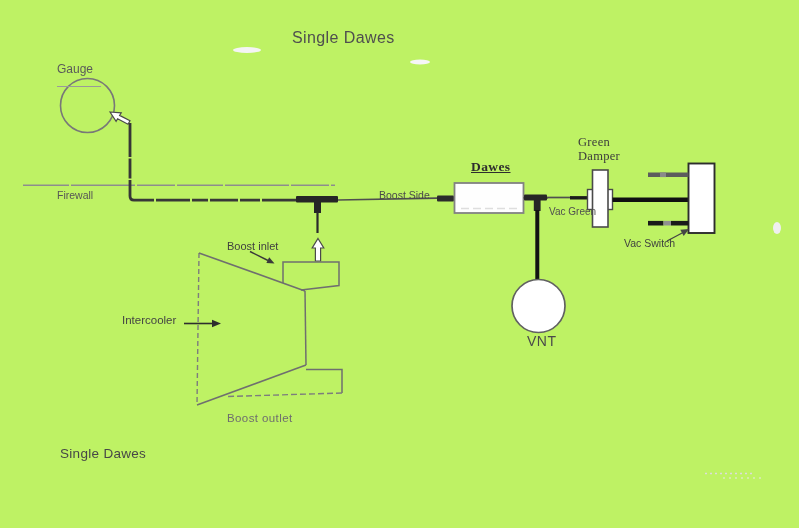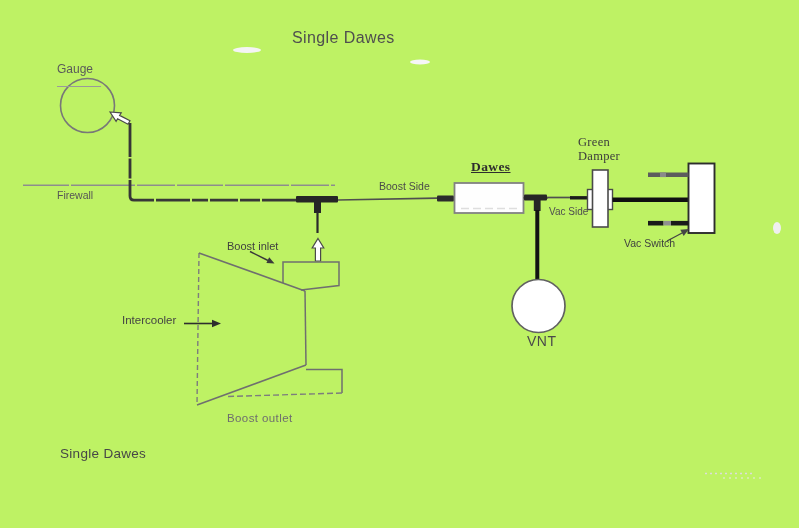--- a/index.html
+++ b/index.html
@@ -14,21 +14,21 @@
   .label{
     position:absolute;
     white-space:nowrap;
     color:#4d4d4d;
     font-family:"Liberation Sans",sans-serif;
   }
   .title{font-size:16px;color:#4f4f4f;letter-spacing:.4px;}
   .footer{font-size:13.5px;color:#474747;letter-spacing:.3px;}
   .gauge-label{font-size:12px;color:#5a5a5a;border-bottom:1.2px solid #9a9a9a;padding-right:8px;padding-bottom:10px;}
   .firewall-label{font-size:10.5px;color:#565656;}
-  .boost-side-label{font-size:10.5px;color:#4a4a4a;}
+  .boost-side-label{font-size:10.5px;color:#4a4a4a;margin-top:9px;}
   .serif{font-family:"Liberation Serif",serif;}
   .dawes-label{font-size:13.5px;font-weight:bold;color:#2e2e2e;text-decoration:underline;letter-spacing:.4px;}
   .damper-label{font-size:12.5px;color:#3c3c3c;line-height:13.5px;letter-spacing:.3px;}
   .vac-side-label{font-size:10px;color:#4f4f4f;}
   .vac-switch-label{font-size:10.5px;color:#3f3f3f;}
   .inlet-label{font-size:11px;color:#3f3f3f;}
   .intercooler-label{font-size:11.5px;color:#444444;}
   .outlet-label{font-size:11.5px;color:#6e6e6e;letter-spacing:.4px;margin-top:19px;}
   .vnt-label{font-size:14px;color:#4a4a4a;letter-spacing:.5px;}
 </style>
@@ -110,21 +110,21 @@
 
   <div class="label boost-side-label" style="left:379px;top:180px;">Boost Side</div>
 
   <div class="label serif dawes-label" style="left:471px;top:159px;">Dawes</div>
 
   <div class="label serif damper-label" style="left:578px;top:136px;">
     <div>Green</div>
     <div>Damper</div>
   </div>
 
-  <div class="label vac-side-label" style="left:549px;top:206px;">Vac Side</div>
+  <div class="label vac-side-label" style="left:549px;top:206px;">Vac Green</div>
 
   <div class="label vac-switch-label" style="left:624px;top:237px;">Vac Switch</div>
 
   <div class="label inlet-label" style="left:227px;top:240px;">Boost inlet</div>
 
   <div class="label intercooler-label" style="left:122px;top:314px;">Intercooler</div>
 
   <div class="label outlet-label" style="left:227px;top:393px;">Boost outlet</div>
 
   <div class="label vnt-label" style="left:527px;top:333px;">VNT</div>

